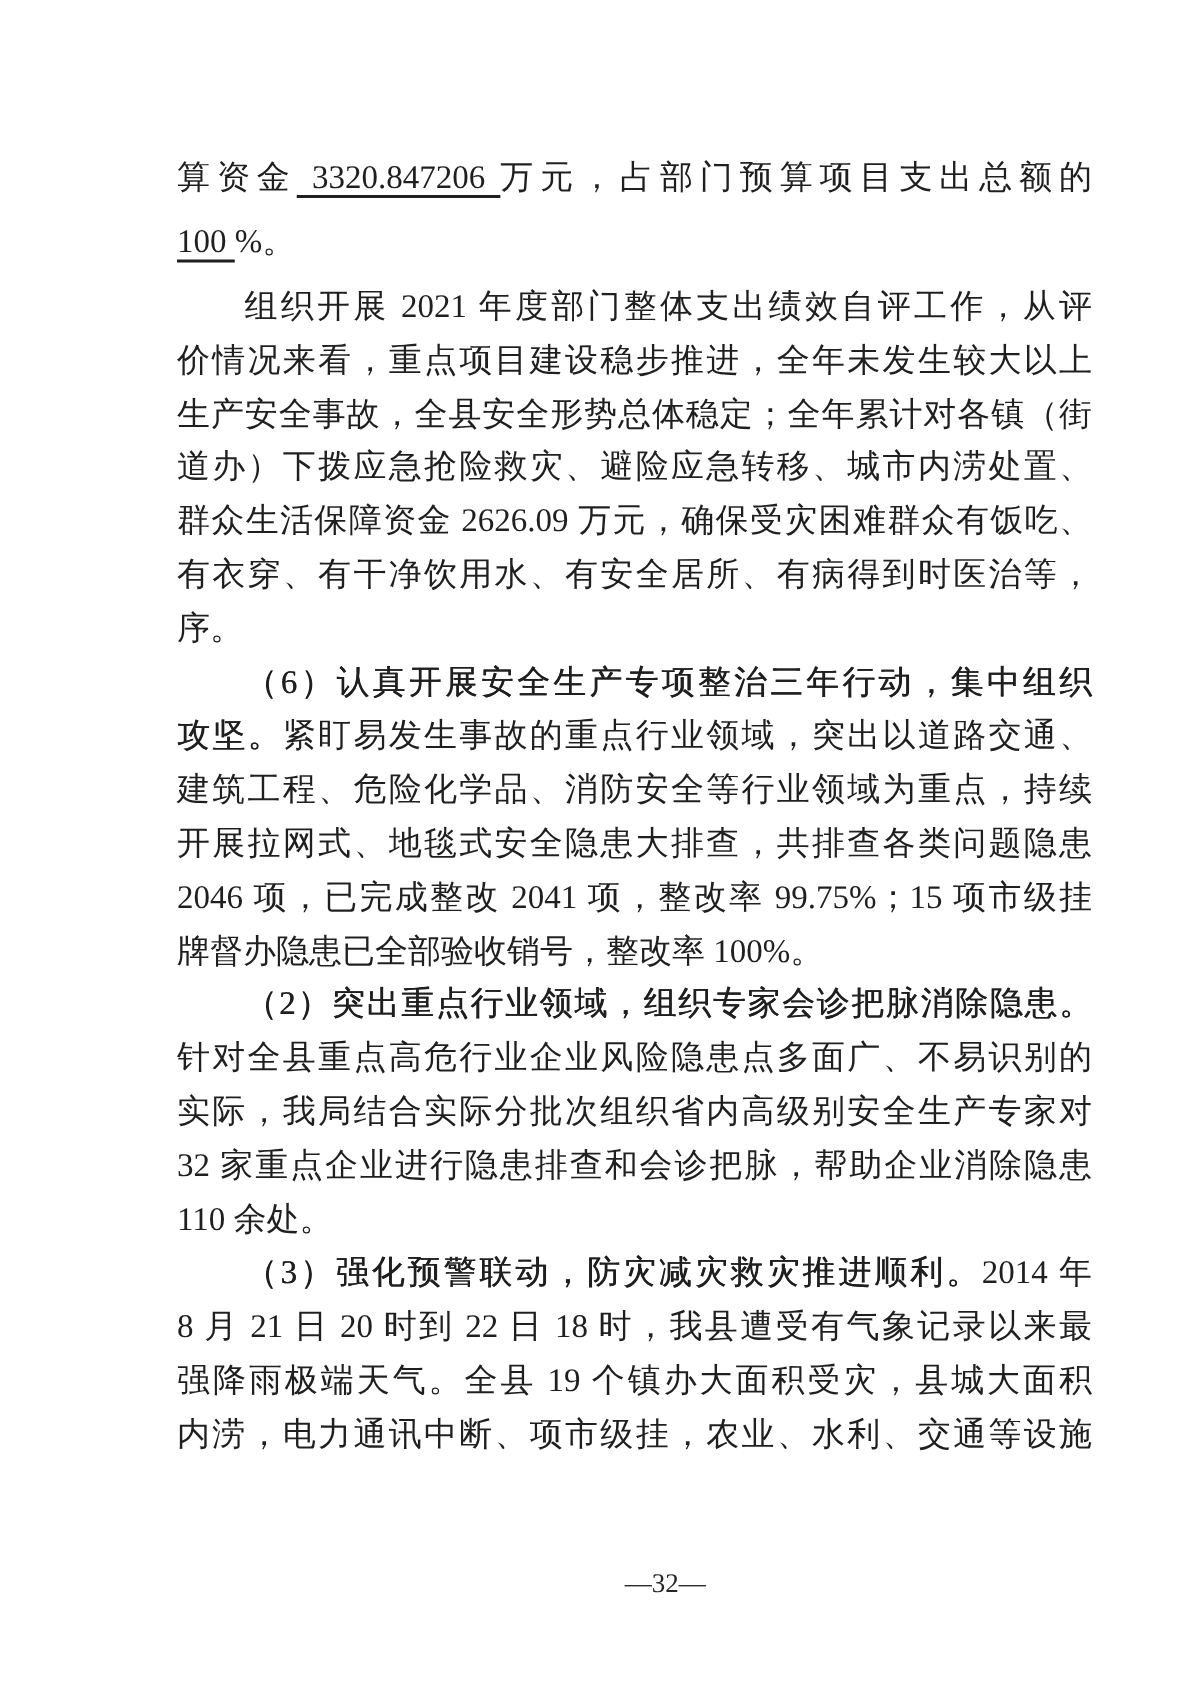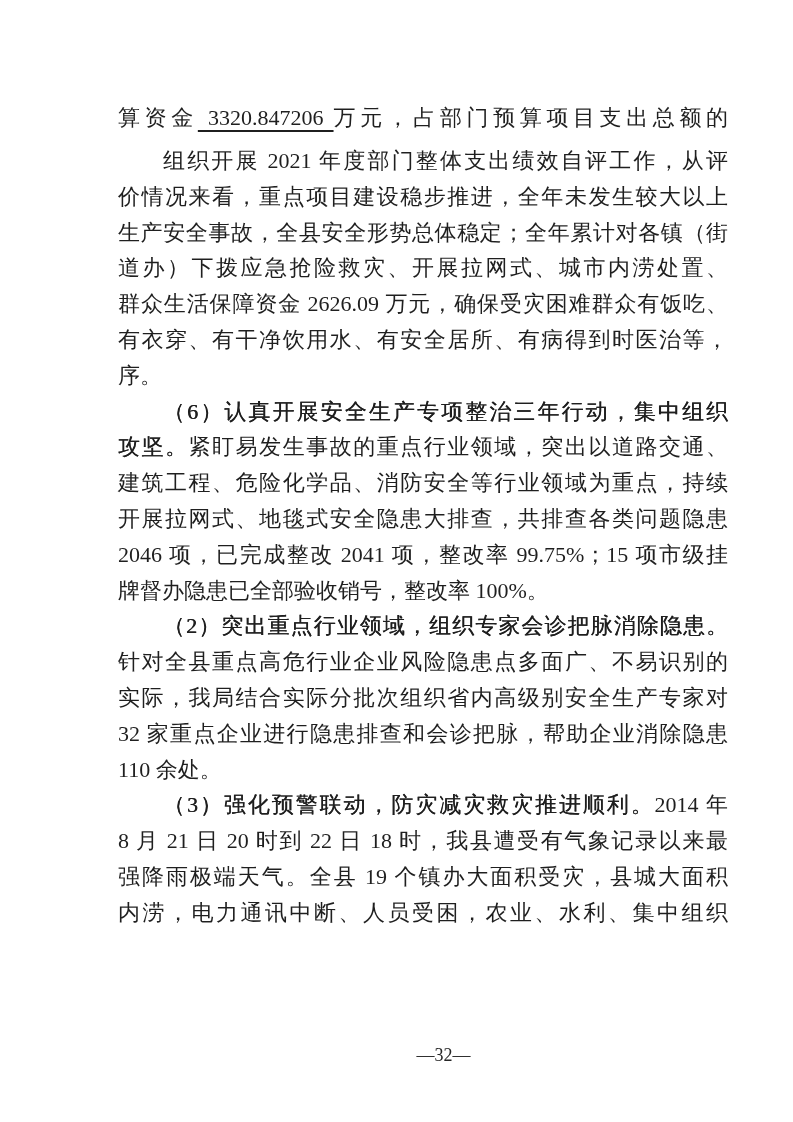--- a/index.html
+++ b/index.html
@@ -55,26 +55,27 @@
     margin-left: 47px;
   }
 </style>
 </head>
 <body>
 
 <div class="page">
   <div class="text-block" id="text-block">
       <div class="paragraph tall">
         <div class="line fill"><span class="">算资金</span><span class="u">&nbsp;3320.847206&nbsp;</span><span class="">万元，占部门预算项目支出总额的</span></div>
+        <div class="line"><span class="u">100&nbsp;</span><span class="">%。</span></div>
       </div>
       <div class="paragraph">
         <div class="line indent fill"><span class="">组织开展 2021 年度部门整体支出绩效自评工作，从评</span></div>
         <div class="line fill"><span class="">价情况来看，重点项目建设稳步推进，全年未发生较大以上</span></div>
         <div class="line fill"><span class="">生产安全事故，全县安全形势总体稳定；全年累计对各镇（街</span></div>
-        <div class="line fill"><span class="">道办）下拨应急抢险救灾、开展拉网式、城市内涝处置、</span></div>
+        <div class="line fill"><span class="">道办）下拨应急抢险救灾、避险应急转移、城市内涝处置、</span></div>
         <div class="line fill"><span class="">群众生活保障资金 2626.09 万元，确保受灾困难群众有饭吃、</span></div>
         <div class="line fill"><span class="">有衣穿、有干净饮用水、有安全居所、有病得到时医治等，</span></div>
         <div class="line"><span class="">序。</span></div>
       </div>
       <div class="paragraph">
         <div class="line indent fill"><span class=" kai">（6）认真开展安全生产专项整治三年行动，集中组织</span></div>
         <div class="line fill"><span class=" kai">攻坚。</span><span class="">紧盯易发生事故的重点行业领域，突出以道路交通、</span></div>
         <div class="line fill"><span class="">建筑工程、危险化学品、消防安全等行业领域为重点，持续</span></div>
         <div class="line fill"><span class="">开展拉网式、地毯式安全隐患大排查，共排查各类问题隐患</span></div>
         <div class="line fill"><span class="">2046 项，已完成整改 2041 项，整改率 99.75%；15 项市级挂</span></div>
@@ -84,17 +85,17 @@
         <div class="line indent fill"><span class=" kai">（2）突出重点行业领域，组织专家会诊把脉消除隐患。</span></div>
         <div class="line fill"><span class="">针对全县重点高危行业企业风险隐患点多面广、不易识别的</span></div>
         <div class="line fill"><span class="">实际，我局结合实际分批次组织省内高级别安全生产专家对</span></div>
         <div class="line fill"><span class="">32 家重点企业进行隐患排查和会诊把脉，帮助企业消除隐患</span></div>
         <div class="line"><span class="">110 余处。</span></div>
       </div>
       <div class="paragraph">
         <div class="line indent fill"><span class=" kai">（3）强化预警联动，防灾减灾救灾推进顺利。</span><span class="">2014 年</span></div>
         <div class="line fill"><span class="">8 月 21 日 20 时到 22 日 18 时，我县遭受有气象记录以来最</span></div>
         <div class="line fill"><span class="">强降雨极端天气。全县 19 个镇办大面积受灾，县城大面积</span></div>
-        <div class="line fill"><span class="">内涝，电力通讯中断、人员受困，农业、水利、集中组织</span></div>
+        <div class="line fill"><span class="">内涝，电力通讯中断、项市级挂，农业、水利、交通等设施</span></div>
       </div>
     </div>
   <div class="page-number">—32—</div>
 </div>
 
 </body></html>

